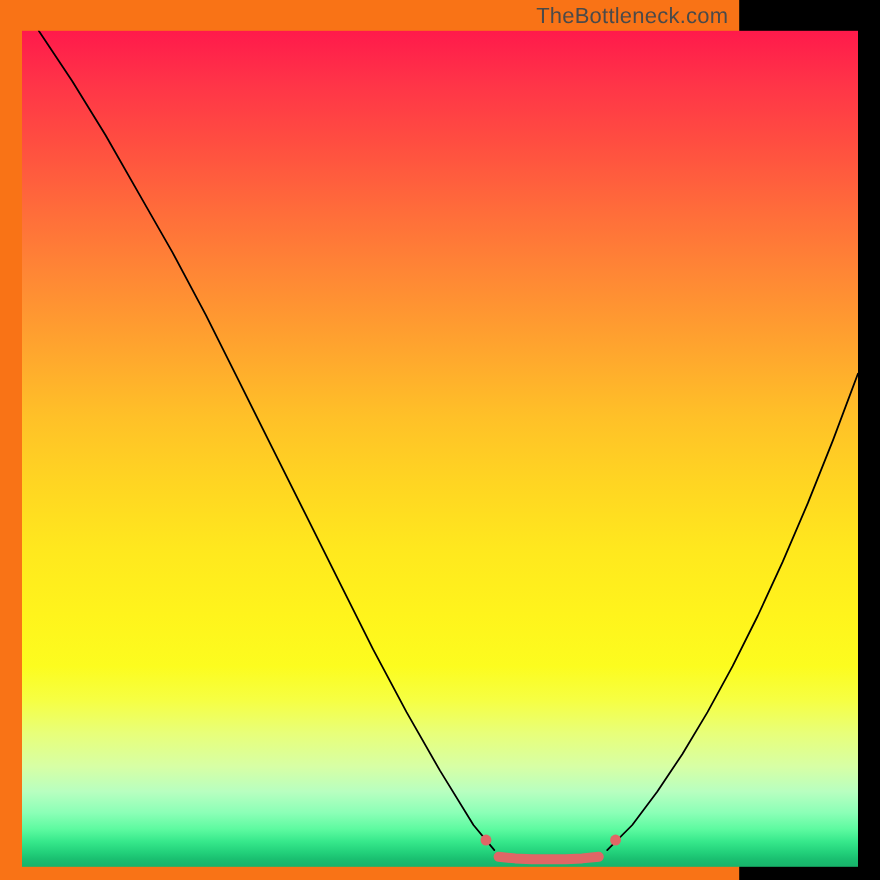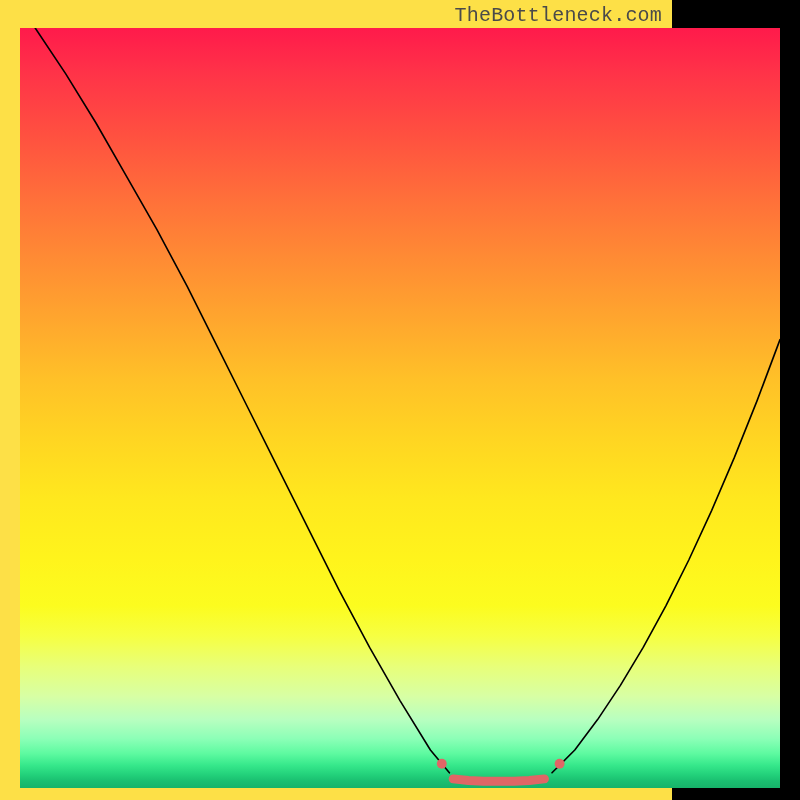--- a/index.html
+++ b/index.html
@@ -8,22 +8,21 @@
     width: 800px;
     height: 800px;
     background: #000;
     overflow: hidden;
     font-family: Arial, Helvetica, sans-serif;
   }
   .frame {
     position: relative;
     width: 672px;
     height: 800px;
-    background: #fde047;
-    font-family: Liberation Mono, monospace;
+    background: #f97316;
   }
   .watermark {
     position: absolute;
     top: 4px;
     right: 10px;
     color: #4a4a4a;
     font-size: 20px;
     font-weight: 500;
     letter-spacing: 0.2px;
     z-index: 5;

